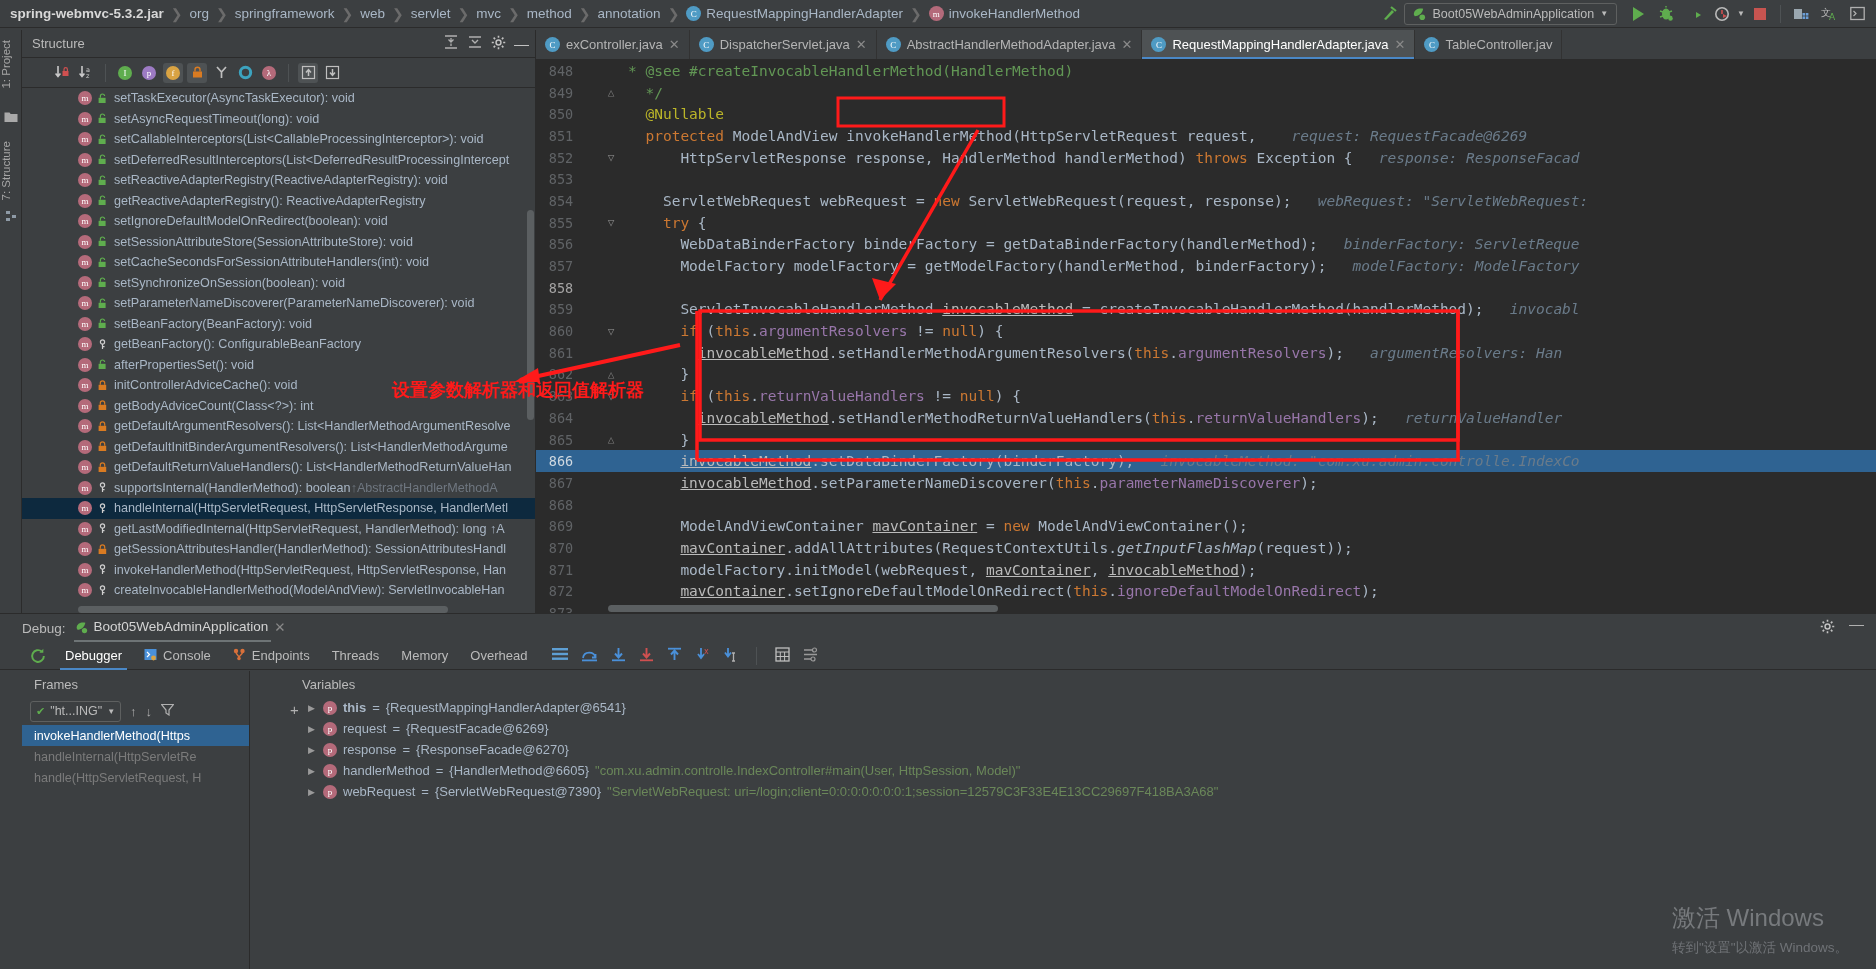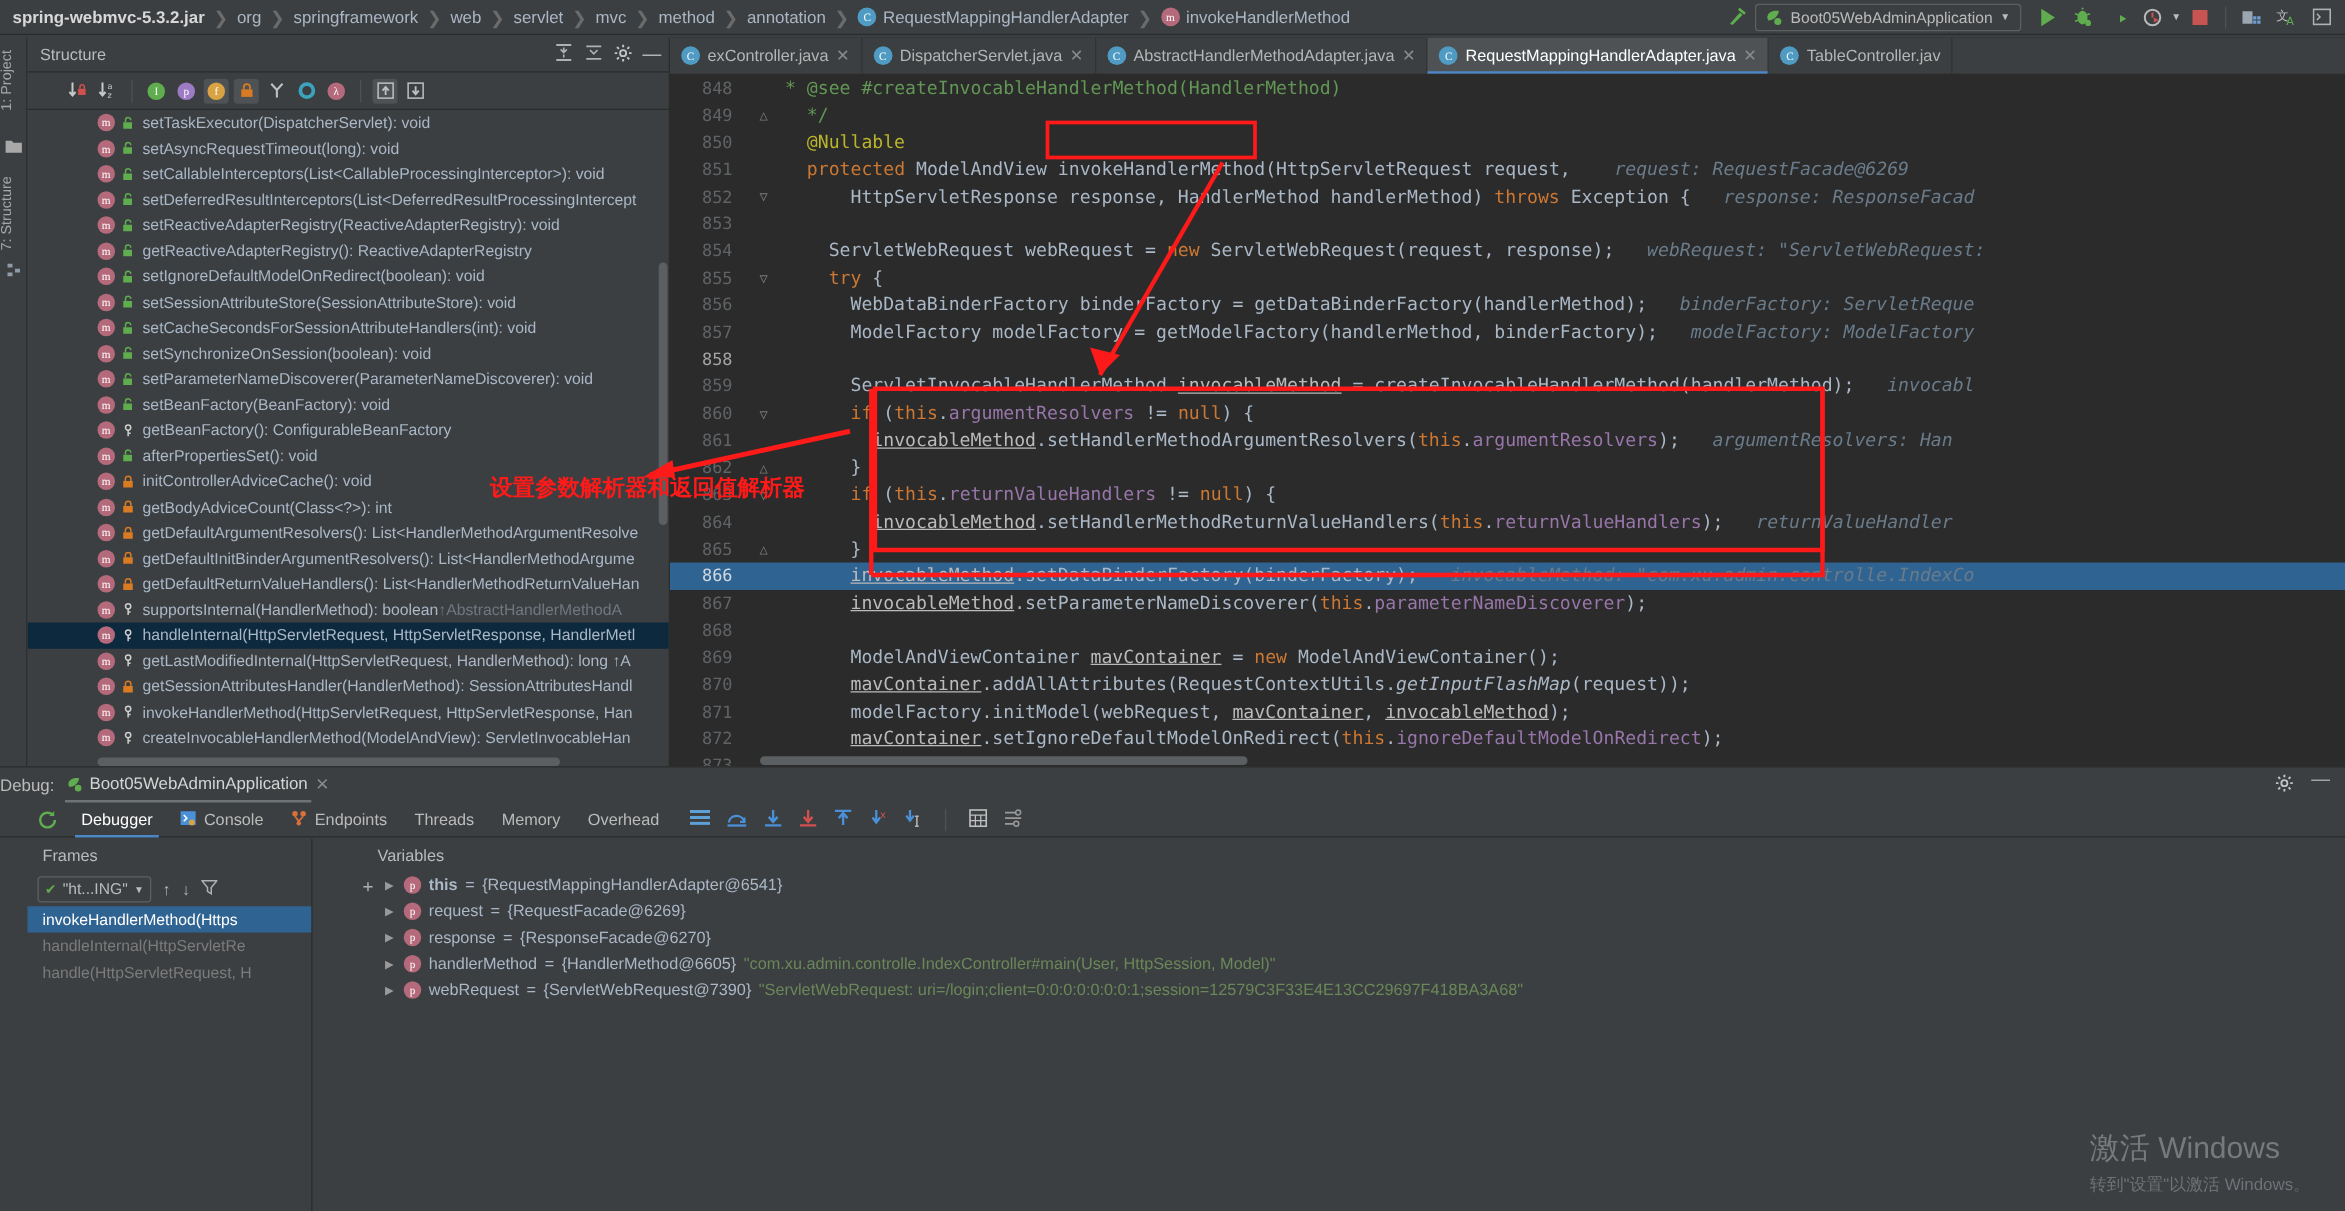--- a/index.html
+++ b/index.html
@@ -79,21 +79,21 @@
   
   #editor{ position:absolute; left:536px; top:0; right:0; height:583px; background:#2b2b2b; }
   #tabs{ height:30px; background:#3c3f41; display:flex; align-items:stretch; border-bottom:1px solid #2b2b2b; overflow:hidden;}
   .tab{ display:flex;align-items:center; gap:6px; padding:0 9px; font-size:13px; color:#b5b5b5; cursor:pointer;
         border-right:1px solid #323232; white-space:nowrap; position:relative;}
   .tab.active{ background:#4e5254; color:#ffffff; }
   .tab.active:after{ content:""; position:absolute; left:0;right:0;bottom:0;height:2px;background:#4a88c7; }
   .tab .x{ color:#8a8a8a; font-size:13px; }
   #code-wrap{ position:absolute; top:30px; left:0; right:0; bottom:0; overflow:hidden; background:#2b2b2b; }
   .cline{ height:21.7px; display:flex; align-items:center; white-space:pre; font-family:"DejaVu Sans Mono", monospace; font-size:14.5px; }
-  .gut{ width:62px; text-align:right; padding-right:12px; color:#606366; flex:0 0 auto; font-size:13.5px; }
+  .gut{ width:62px; text-align:center; padding-right:12px; color:#606366; flex:0 0 auto; font-size:13.5px; }
   .gut.cur{ color:#a4a3a3; }
   .fold{ width:26px; flex:0 0 auto; text-align:center; color:#7a7a7a; font-size:11px; }
   .ctext{ flex:1; padding-left:4px; }
   .cline.hl{ background:#2f6392; }
   .cline.hl .gut{ background:#2f6392; color:#cfd8e0;}
   .cline.hl .fold{ background:#2f6392;}
   
   .kw{ color:#cc7832; }
   .an{ color:#bbb529; }
   .fld{ color:#9876aa; }
@@ -105,21 +105,21 @@
 
   
   #overlay{ position:absolute; inset:0; pointer-events:none; }
   .annot-text{
     position:absolute; color:#ff1a1a; font-size:18px; font-weight:bold;
     font-family:"DejaVu Sans", sans-serif; white-space:nowrap;
   }
 
   
   #debug{ position:absolute; left:0; top:613px; right:0; bottom:0; background:#3c3f41; border-top:1px solid #2b2b2b;}
-  #dbg-title{ height:28px; display:flex; align-items:center; gap:8px; position:relative;justify-content:flex-end;}
+  #dbg-title{ height:28px; display:flex; align-items:center; padding-left:22px; gap:8px; position:relative;justify-content:flex-end;}
   #dbg-title .lbl{ font-size:13.5px; color:#bbb; }
   #dbg-title .tabname{ display:flex; align-items:center; gap:6px; font-size:13.5px; color:#d4d4d4; position:relative; padding-bottom:3px;}
   #dbg-title .tabname:after{ content:""; position:absolute; left:0;right:14px;bottom:-4px; height:2px; background:#6e7476;}
   #dbg-title .gear{ margin-left:auto; display:flex; gap:14px; padding-right:12px; color:#b0b0b0;}
   #dbg-tools{ height:28px; display:flex; align-items:center; gap:0px; padding-left:22px; border-bottom:1px solid #2b2b2b;}
   .dtab{ padding:0 11px; height:28px; display:flex;align-items:center; gap:6px; font-size:13px; color:#bbbbbb; cursor:pointer; position:relative;}
   .dtab.active{ color:#ffffff; }
   .dtab.active:after{ content:""; position:absolute;left:6px;right:6px;bottom:0;height:2px;background:#4a88c7;}
   #dbg-body{ position:absolute; top:57px; left:22px; right:0; bottom:0; display:flex;gap:36px; }
   #frames{ width:228px; border-right:1px solid #2b2b2b; }
@@ -371,21 +371,21 @@
 
     <div id="struct-list">
         <div class="srow">
           <span class="mi">m</span>
           <span class="vis pub">
             <svg width="11" height="11" viewBox="0 0 11 11">
               <rect x="1.6" y="4.8" width="7" height="5.2" fill="#5fad4e"></rect>
               <path d="M3.4 4.8 V3.1 a2.1 2.1 0 0 1 4.2 0" stroke="#5fad4e" stroke-width="1.2" fill="none"></path>
             </svg>
           </span>
-          <span>setTaskExecutor(DispatcherServlet): void</span>
+          <span>setTaskExecutor(AsyncTaskExecutor): void</span>
         </div>
         <div class="srow">
           <span class="mi">m</span>
           <span class="vis pub">
             <svg width="11" height="11" viewBox="0 0 11 11">
               <rect x="1.6" y="4.8" width="7" height="5.2" fill="#5fad4e"></rect>
               <path d="M3.4 4.8 V3.1 a2.1 2.1 0 0 1 4.2 0" stroke="#5fad4e" stroke-width="1.2" fill="none"></path>
             </svg>
           </span>
           <span>setAsyncRequestTimeout(long): void</span>

